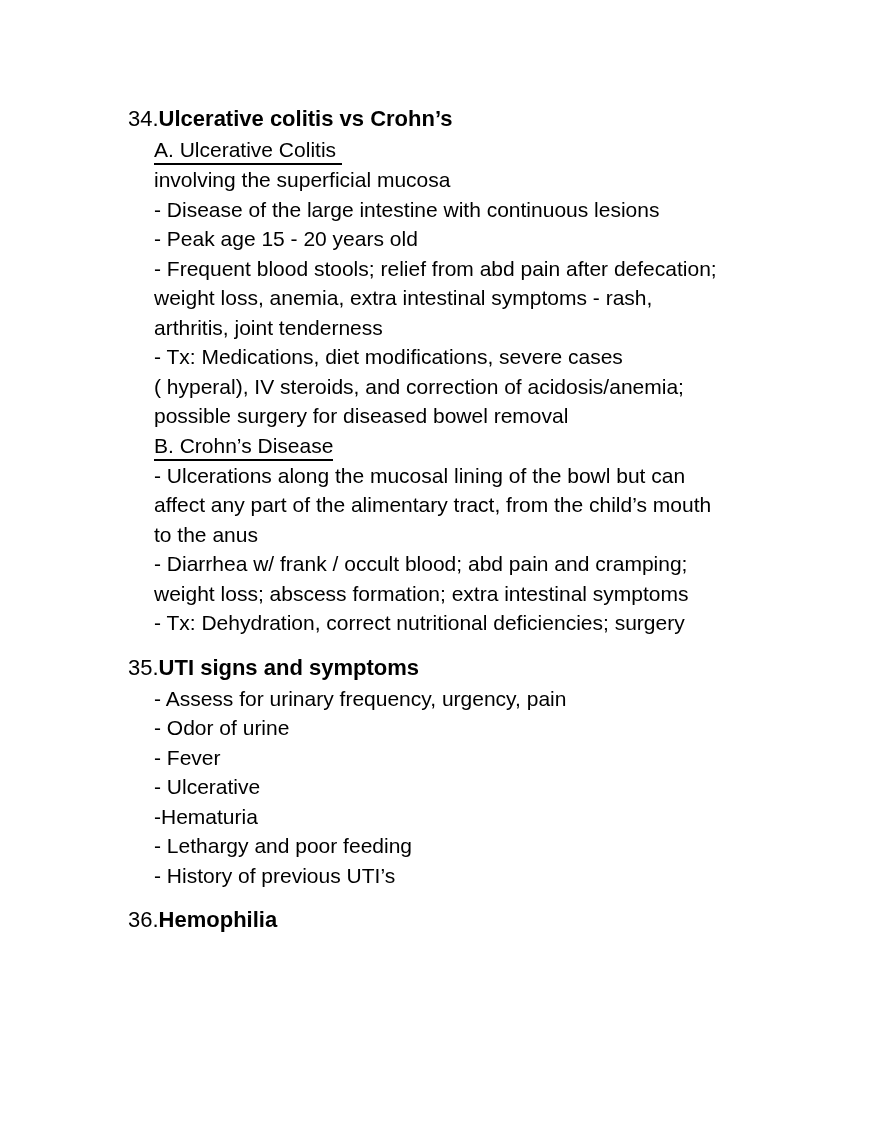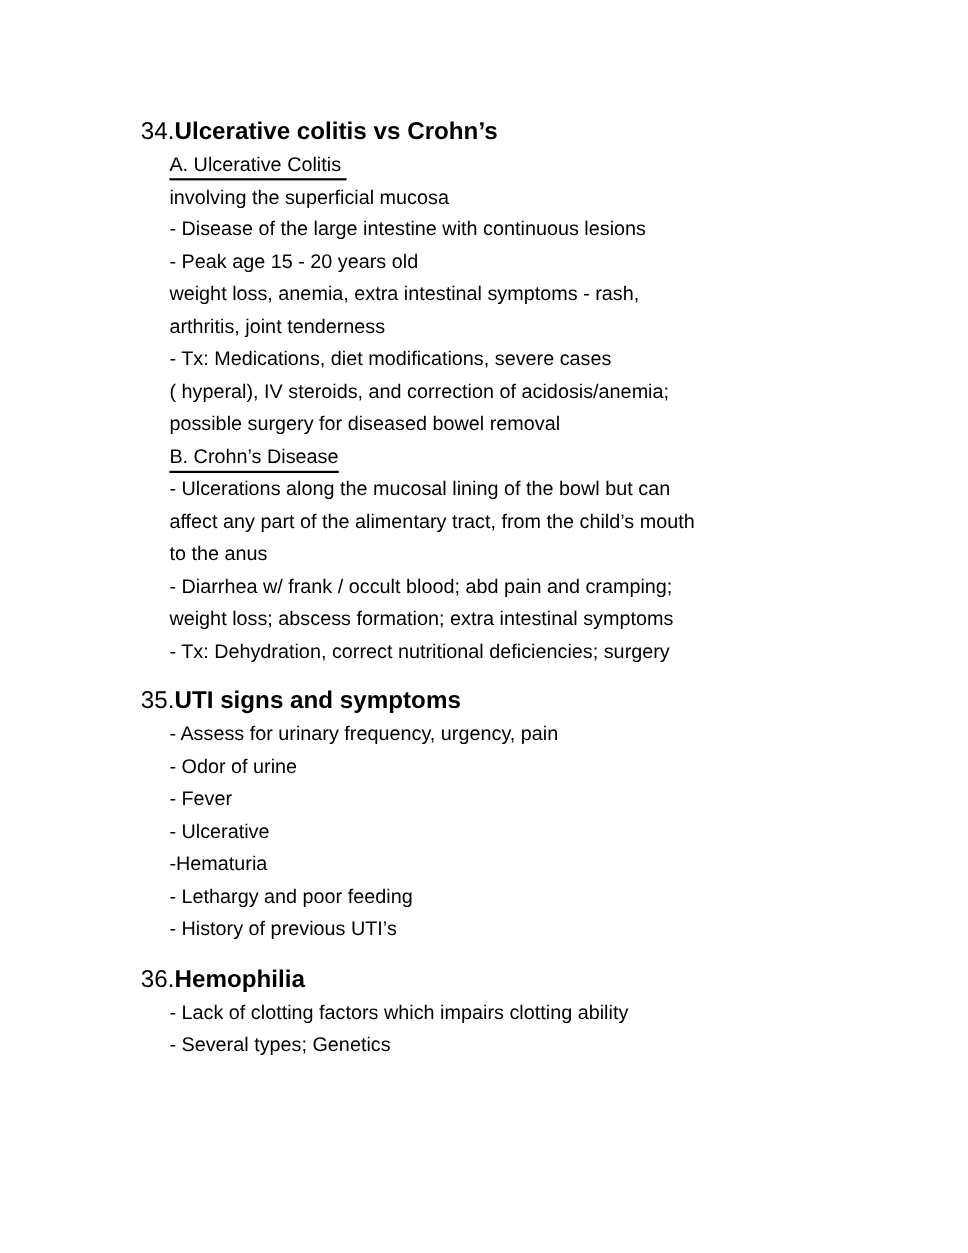--- a/index.html
+++ b/index.html
@@ -21,21 +21,21 @@
   .section + .section { margin-top: 14px; }
   .item-head {
     font-size: 22px;
     line-height: 32px;
     white-space: pre;
   }
   .item-head .num { font-weight: 400; }
   .item-head .title { font-weight: 700; }
   .body-lines {
     padding-left: 26px;
-    font-size: 18px;
+    font-size: 21px;
     line-height: 29.5px;
   }
   .line { white-space: pre; }
   .u {
     display: inline-block;
     border-bottom: 2px solid #000000;
     padding-bottom: 0px;
     white-space: pre;
     line-height: 26px;
   }
@@ -45,20 +45,21 @@
 
 <div class="page">
 
   <div class="section">
     <div class="item-head"><span class="num">34.</span><span class="title">Ulcerative colitis vs Crohn’s</span></div>
     <div class="body-lines">
       <div class="line"><span class="u">A. Ulcerative Colitis </span></div>
       <div class="line">involving the superficial mucosa</div>
       <div class="line">- Disease of the large intestine with continuous lesions</div>
       <div class="line">- Peak age 15 - 20 years old</div>
+      <div class="line">- Frequent blood stools; relief from abd pain after defecation;</div>
       <div class="line">weight loss, anemia, extra intestinal symptoms - rash,</div>
       <div class="line">arthritis, joint tenderness</div>
       <div class="line">- Tx: Medications, diet modifications, severe cases</div>
       <div class="line">( hyperal), IV steroids, and correction of acidosis/anemia;</div>
       <div class="line">possible surgery for diseased bowel removal</div>
       <div class="line"><span class="u">B. Crohn’s Disease</span></div>
       <div class="line">- Ulcerations along the mucosal lining of the bowl but can</div>
       <div class="line">affect any part of the alimentary tract, from the child’s mouth</div>
       <div class="line">to the anus</div>
       <div class="line">- Diarrhea w/ frank / occult blood; abd pain and cramping;</div>
@@ -75,19 +76,15 @@
       <div class="line">- Fever</div>
       <div class="line">- Ulcerative</div>
       <div class="line">-Hematuria</div>
       <div class="line">- Lethargy and poor feeding</div>
       <div class="line">- History of previous UTI’s</div>
     </div>
   </div>
 
   <div class="section">
     <div class="item-head"><span class="num">36.</span><span class="title">Hemophilia</span></div>
-    <div class="body-lines">
-      <div class="line">- Lack of clotting factors which impairs clotting ability</div>
-      <div class="line">- Several types; Genetics</div>
-    </div>
   </div>
 
 </div>
 
 </body></html>

